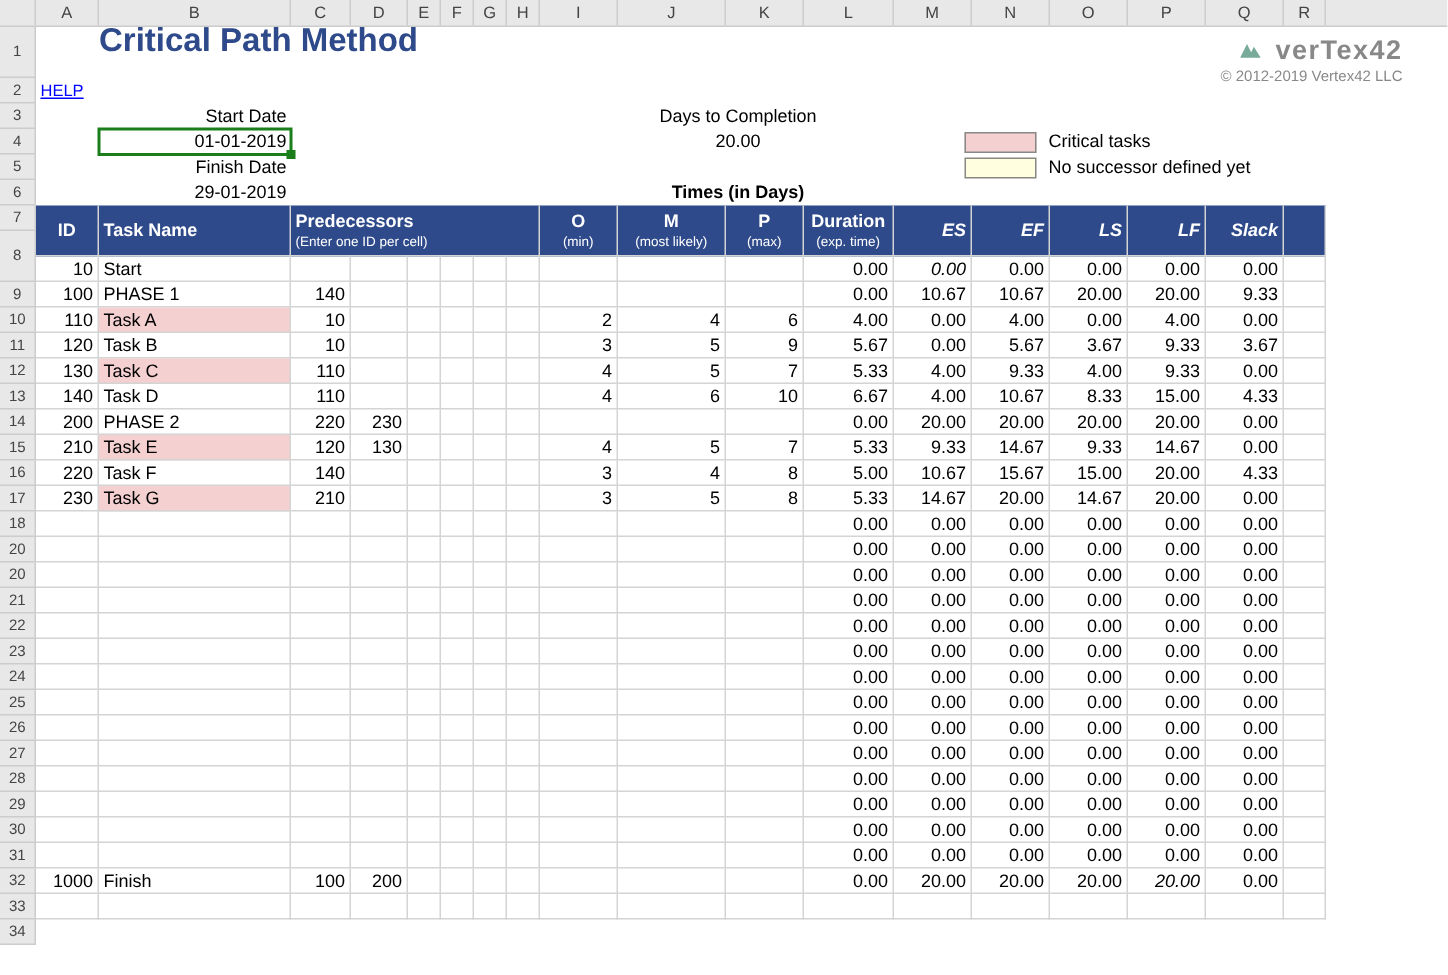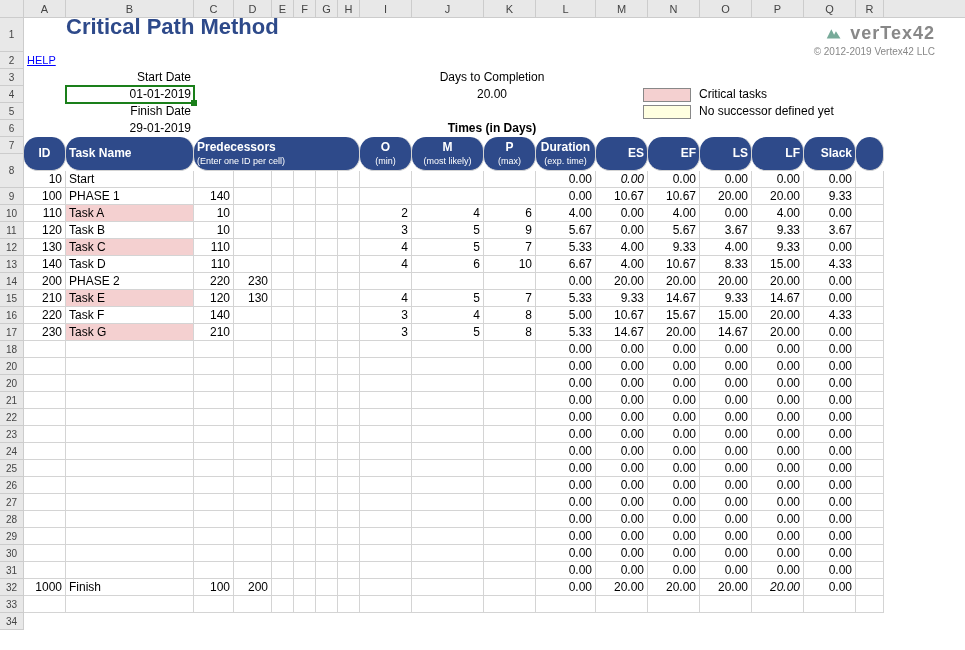--- a/index.html
+++ b/index.html
@@ -38,24 +38,24 @@
 
 .selected { outline: 2px solid #1a7f1a; outline-offset: -1px; position: relative; background:#fff; }
 .selected::after { content:''; position:absolute; right:-3px; bottom:-3px; width:6px; height:6px; background:#1a7f1a; }
 
 
 .swatch { display:inline-block; width: 48px; height: 14px; border:1px solid #888; vertical-align: middle; margin-top:1px;}
 .sw-crit { background:#f4d0d0; }
 .sw-nosucc { background:#ffffe0; }
 
 
-.band { background:#2e4a8a; color:#fff; font-weight:bold; padding-top:2px; height:100%;border-radius:14px; }
+.band { background:#2e4a8a; color:#fff; font-weight:bold; padding-top:2px; height:100%; }
 .band .sub { font-weight:normal; font-size:9px; display:block; line-height:10px; }
 .band.c { text-align:center; }
-.band.r { text-align:right; }
+.band.r { text-align:right;font-style:italic; }
 
 
 .num { text-align:right; }
 .crit { background:#f4d0d0; }
 .italic { font-style: italic; }
 .row1 .cell { border-bottom:none; border-right:none; }
 </style>
 </head>
 <body>
 

